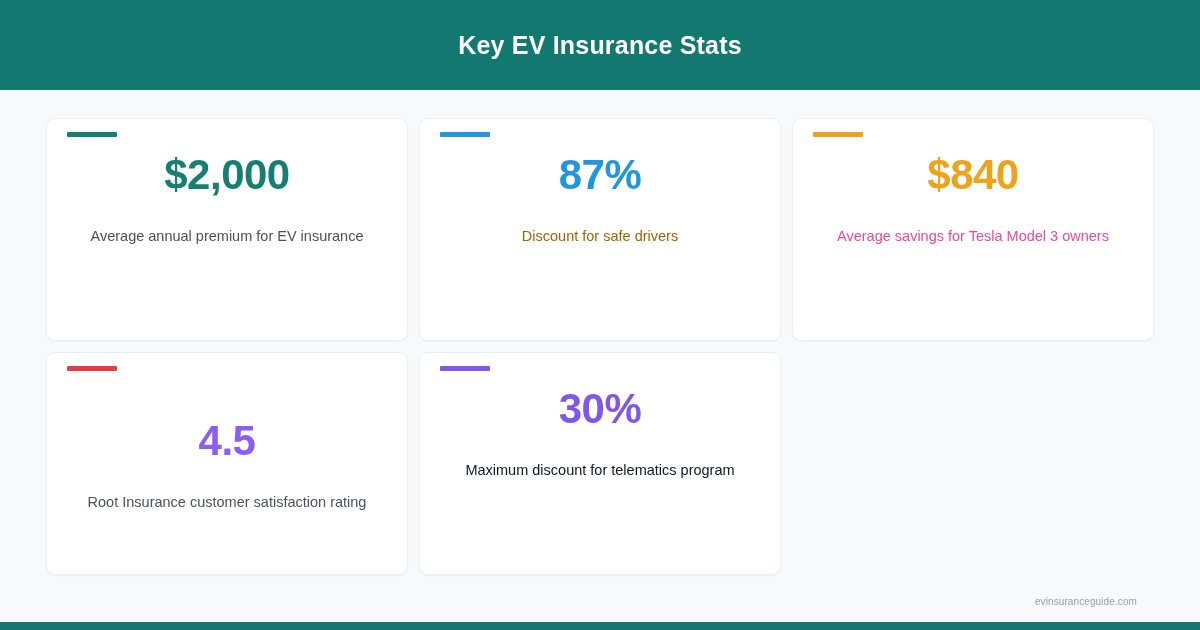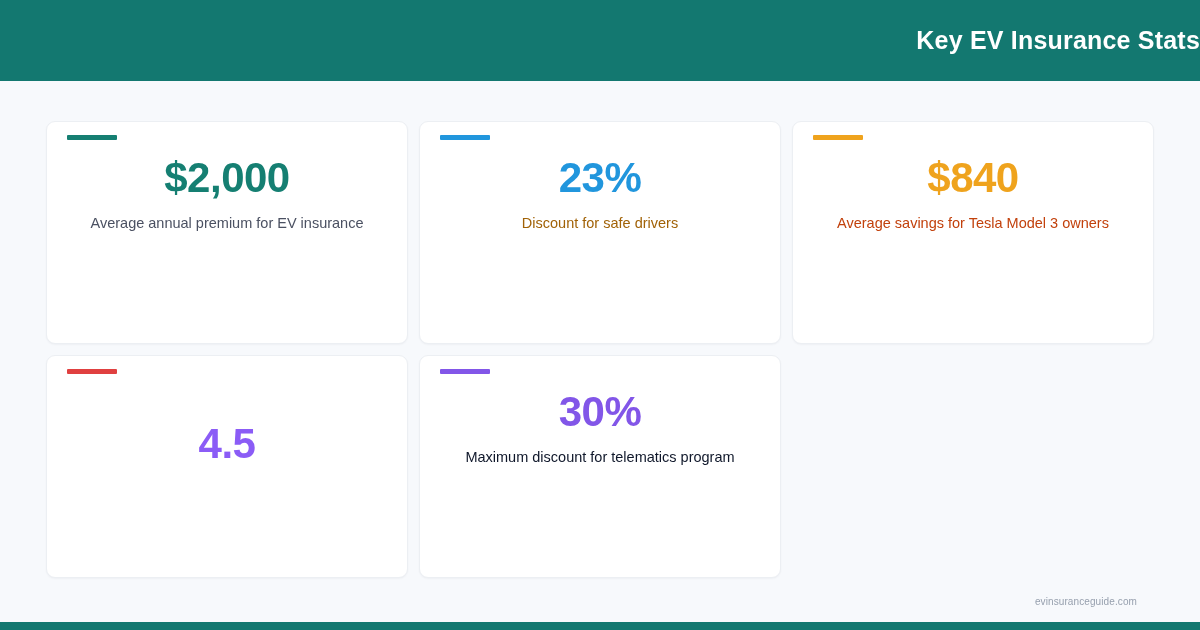--- a/index.html
+++ b/index.html
@@ -19,40 +19,40 @@
     width: 1200px;
     height: 630px;
     display: flex;
     flex-direction: column;
     position: relative;
     background: #f7f9fc;
   }
 
   
   .header {
-    height: 81px;
+    height: 90px;
     background: #137870;
     display: flex;
     align-items: center;
-    justify-content: flex-end;
+    justify-content: center;
     flex: none;
   }
   .header-title {
     color: #ffffff;
     font-size: 25px;
     font-weight: bold;
     letter-spacing: 0.2px;
     text-align: center;
     margin: 0;
   }
 
   
   .content {
     flex: 1 1 auto;
-    padding: 40px 46px 0 46px;
+    padding: 28px 46px 0 46px;
     box-sizing: border-box;
   }
 
   .card-grid {
     display: flex;
     flex-wrap: wrap;
     gap: 11px;
   }
 
   .stat-card {
@@ -87,21 +87,21 @@
     letter-spacing: -0.5px;
     margin: 0 0 13px 0;
     text-align: center;
   }
 
   .stat-label {
     font-size: 14.5px;
     line-height: 1.45;
     color: #4b5162;
     text-align: center;
-    margin: 0;
+    margin: 16px;
     max-width: 310px;
   }
 
   
   .footer {
     flex: none;
     height: 41px;
     display: flex;
     align-items: center;
     justify-content: flex-end;
@@ -133,33 +133,34 @@
     <div class="card-grid">
 
       <div class="stat-card">
         <div class="accent-bar" style="background: rgb(21, 127, 114);"></div>
         <div class="stat-value" style="color: rgb(21, 127, 114);">$2,000</div>
         <div class="stat-label" style="color: rgb(75, 81, 98);">Average annual premium for EV insurance</div>
       </div>
 
       <div class="stat-card">
         <div class="accent-bar" style="background: rgb(33, 150, 221);"></div>
-        <div class="stat-value" style="color: rgb(33, 150, 221);">23%</div>
+        <div class="stat-value" style="color: rgb(33, 150, 221);">87%</div>
         <div class="stat-label" style="color: #a16207;">Discount for safe drivers</div>
       </div>
 
       <div class="stat-card">
         <div class="accent-bar" style="background: rgb(239, 163, 29);"></div>
         <div class="stat-value" style="color: rgb(239, 163, 29);">$840</div>
-        <div class="stat-label" style="color: #c2410c;">Average savings for Tesla Model 3 owners</div>
+        <div class="stat-label" style="color: #ec4899;">Average savings for Tesla Model 3 owners</div>
       </div>
 
       <div class="stat-card">
         <div class="accent-bar" style="background: rgb(224, 64, 64);"></div>
         <div class="stat-value" style="color: #8b5cf6; margin-top: 32px;">4.5</div>
+        <div class="stat-label" style="color: rgb(75, 81, 98);">Root Insurance customer satisfaction rating</div>
       </div>
 
       <div class="stat-card">
         <div class="accent-bar" style="background: rgb(130, 86, 232);"></div>
         <div class="stat-value" style="color: rgb(130, 86, 232);">30%</div>
         <div class="stat-label" style="color: #0f172a;">Maximum discount for telematics program</div>
       </div>
 
     </div>
   </div>

